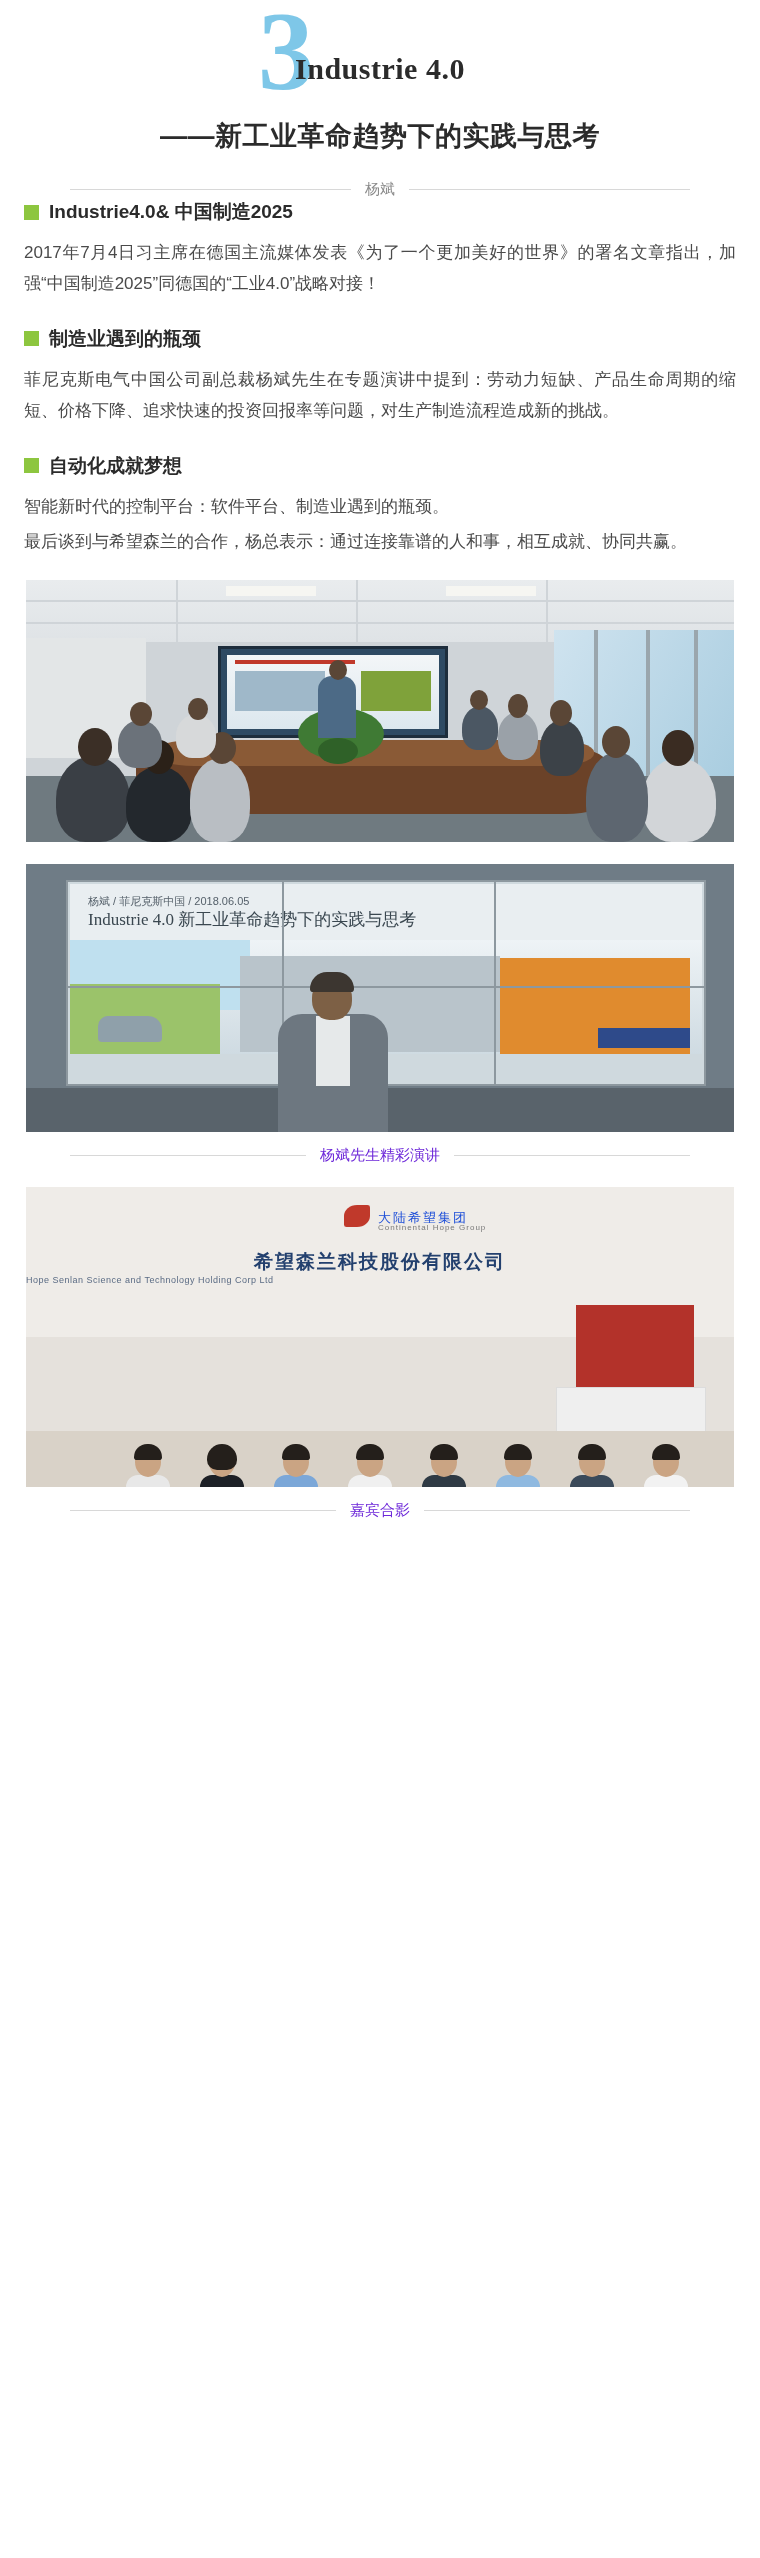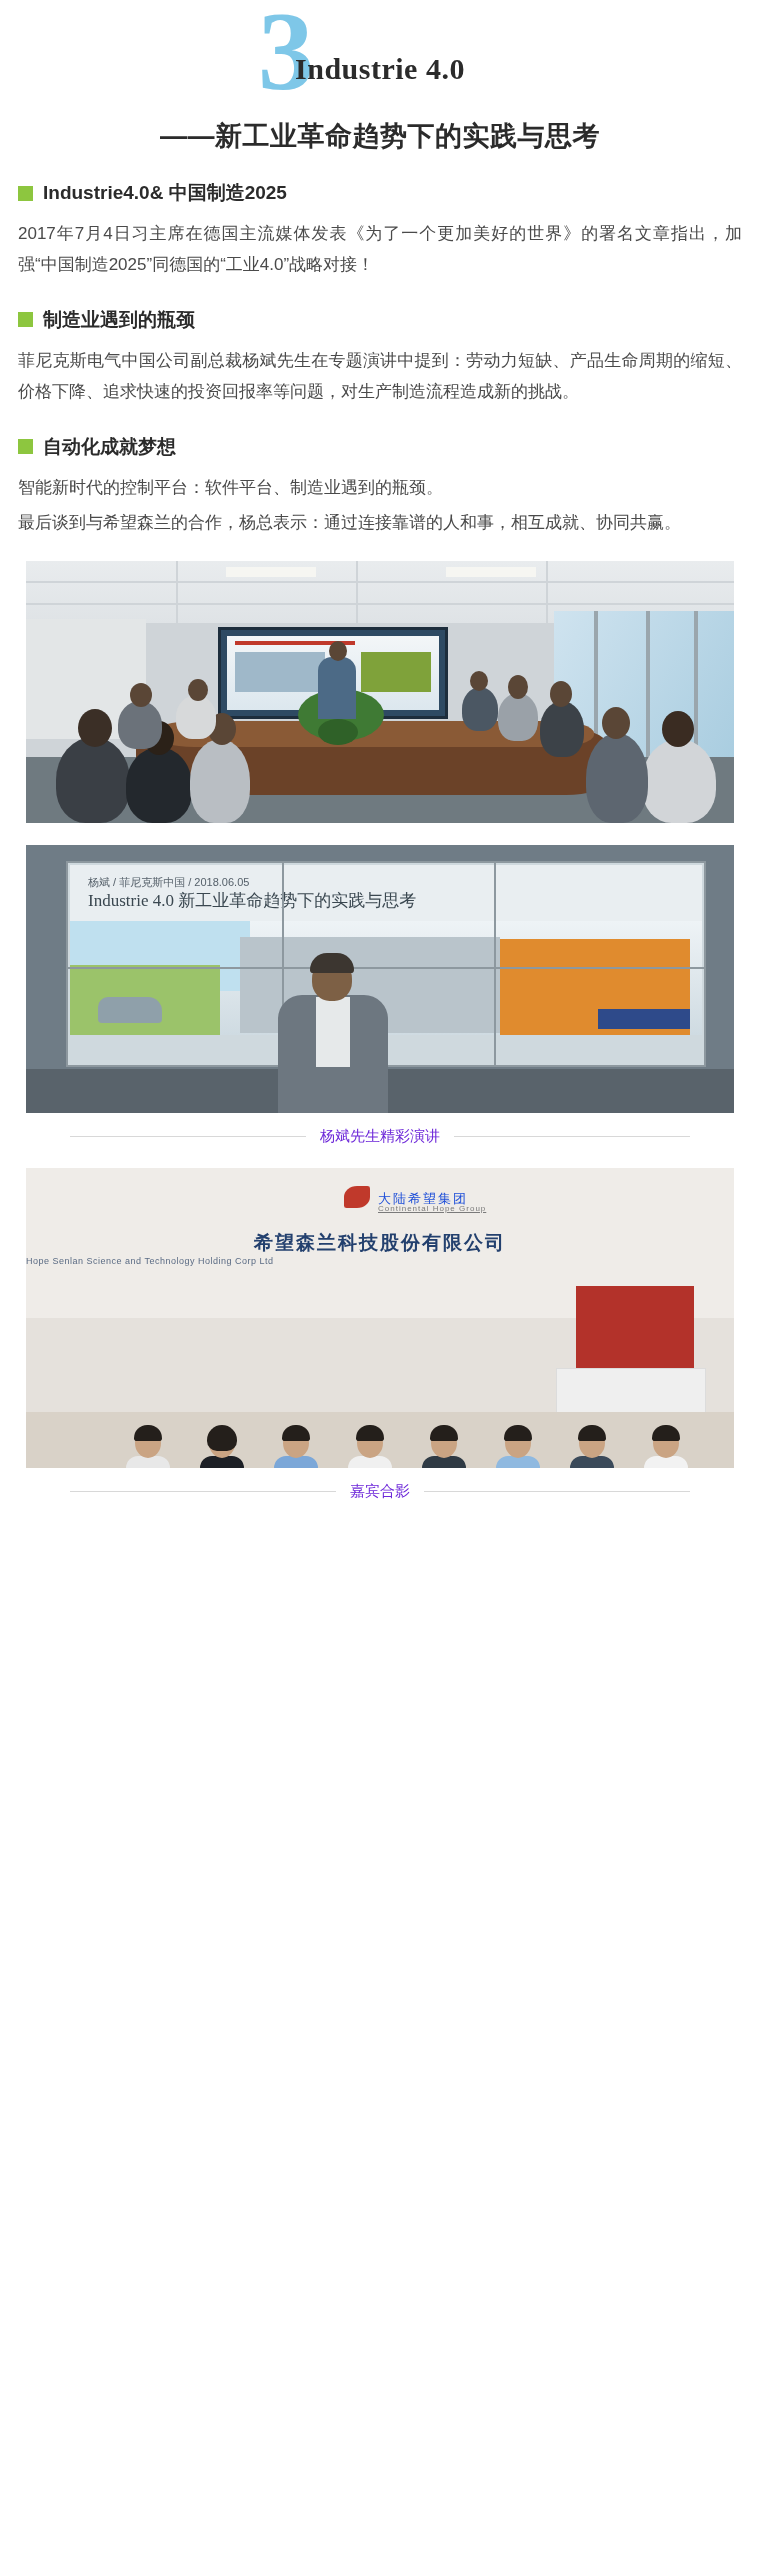--- a/index.html
+++ b/index.html
@@ -69,22 +69,21 @@
     flex: 1 1 auto;
   }
   .author-name {
     font-size: 15px;
     color: #8a8a8a;
     white-space: nowrap;
   }
 
   
   .content {
-    padding: 0 18px;
-    margin-top: 26px;
+    padding: 0 24px;
   }
   .sec-head {
     display: flex;
     align-items: center;
     gap: 10px;
     margin: 26px 0 12px 0;
   }
   .sec-head:first-child { margin-top: 0; }
   .sec-square {
     width: 15px;
@@ -177,40 +176,45 @@
   .i2-speaker-body { position:absolute; left:252px; top:150px; width:110px; height:118px; background:#6d7780; border-radius:24px 24px 0 0; }
   .i2-speaker-shirt { position:absolute; left:290px; top:152px; width:34px; height:70px; background:#e6e9ea; }
   .i2-floor2 { position:absolute; left:0; bottom:0; width:100%; height:44px; background:#59636b; }
 
   
   .img3 { height: 300px; }
   .i3-wall { position:absolute; left:0; top:0; width:100%; height:100%; background:#e5e1dc; }
   .i3-band { position:absolute; left:0; top:0; width:100%; height:150px; background:#efece8; }
   .i3-logo-red { position:absolute; left:318px; top:18px; width:26px; height:22px; background:#c0392b; border-radius:50% 10% 50% 10%; }
   .i3-brand-cn { position:absolute; left:352px; top:22px; font-size:13px; color:#1d4ed8; font-weight:normal; letter-spacing:2px; }
-  .i3-brand-en { position:absolute; left:352px; top:36px; font-size:8px; color:#7a7a7a; letter-spacing:1px;text-decoration:underline; }
+  .i3-brand-en { position:absolute; left:352px; top:36px; font-size:8px; color:#7a7a7a; letter-spacing:1px; }
   .i3-title-cn { position:absolute; left:0; right:0; top:62px; text-align:center; font-size:19px; color:#23406e; font-weight:bold; letter-spacing:2px; }
   .i3-title-en { position:absolute; left:0; right:0; top:88px; text-align:left; font-size:9px; color:#5a6b84; letter-spacing:0.5px; }
   .i3-redpanel { position:absolute; right:40px; top:118px; width:118px; height:84px; background:#b3322a; }
   .i3-desk { position:absolute; right:28px; top:200px; width:150px; height:56px; background:#efefef; border:1px solid #dcdcdc; }
   .i3-floor { position:absolute; left:0; bottom:0; width:100%; height:56px; background:#d9d2c8; }
   .g-person { position:absolute; bottom:40px; width:52px; }
   .g-head { position:absolute; left:50%; transform:translateX(-50%); top:0; width:26px; height:30px; background:#caa483; border-radius:50%; }
   .g-hair { position:absolute; left:50%; transform:translateX(-50%); top:-3px; width:28px; height:16px; background:#241f1b; border-radius:14px 14px 3px 3px; }
   .g-body { position:absolute; left:50%; transform:translateX(-50%); top:28px; width:44px; height:112px; border-radius:12px 12px 2px 2px; }
 </style>
 </head>
 <body>
 
 <div class="page">
 
   <div class="header">
     <div class="big-number">3</div>
     <div class="title-main">Industrie 4.0</div>
     <div class="title-sub">——新工业革命趋势下的实践与思考</div>
+    <div class="author-wrap">
+      <span class="author-line"></span>
+      <span class="author-name">杨斌</span>
+      <span class="author-line"></span>
+    </div>
   </div>
 
   <div class="content">
 
     <div class="sec-head">
       <span class="sec-square"></span>
       <span class="sec-title">Industrie4.0&amp; 中国制造2025</span>
     </div>
     <p class="para">2017年7月4日习主席在德国主流媒体发表《为了一个更加美好的世界》的署名文章指出，加强“中国制造2025”同德国的“工业4.0”战略对接！</p>
 

